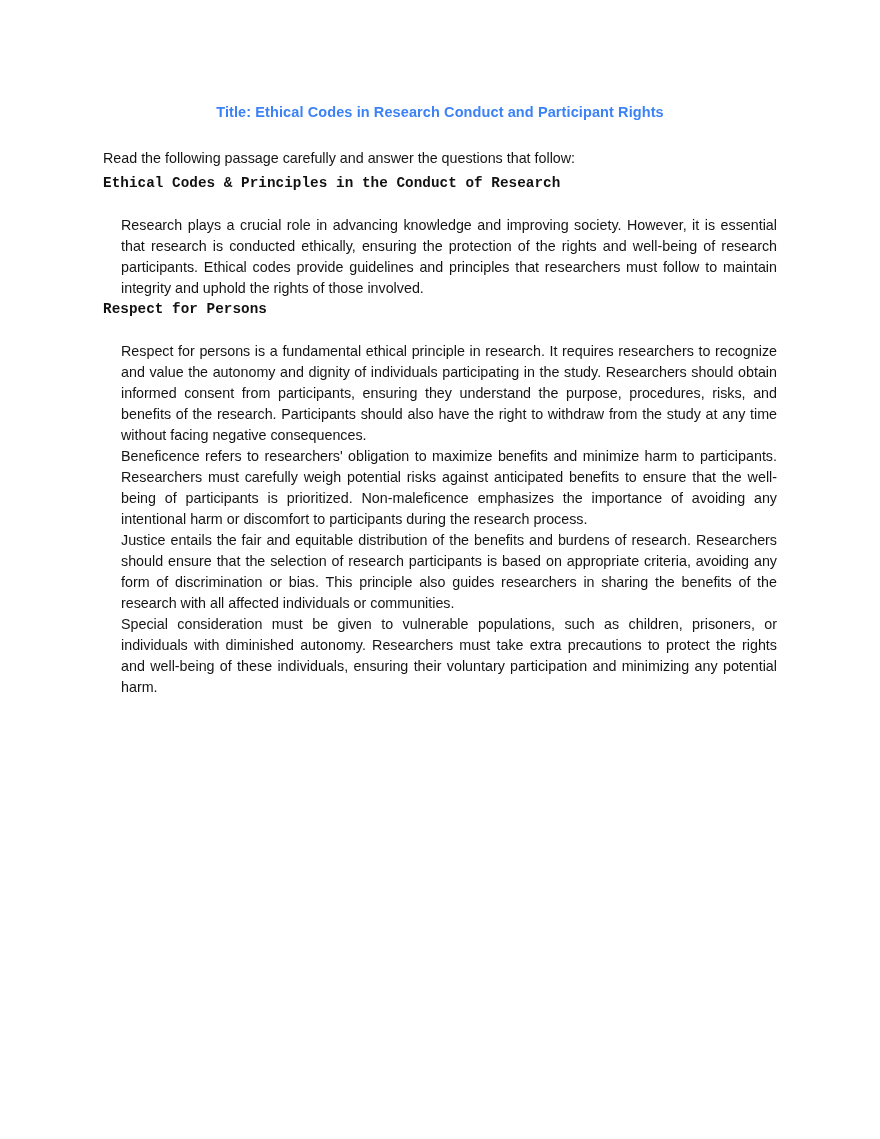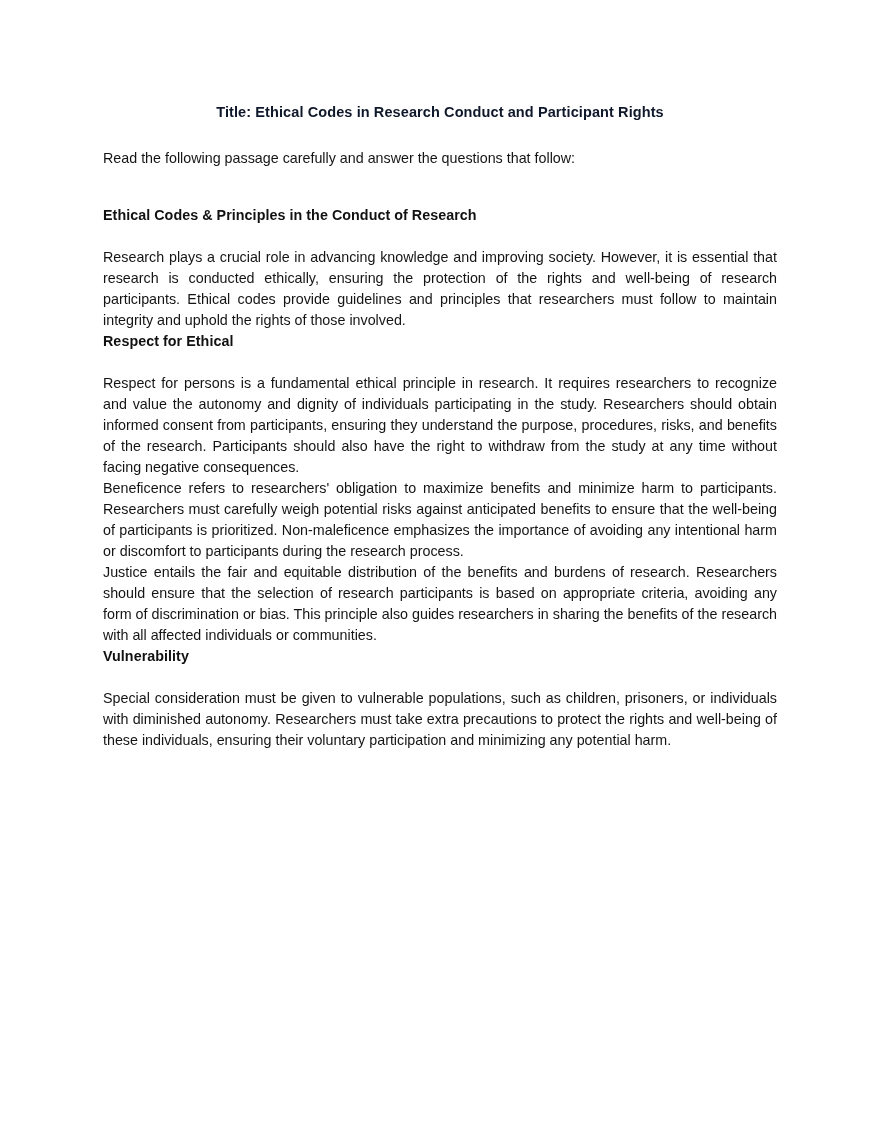--- a/index.html
+++ b/index.html
@@ -19,57 +19,58 @@
   .content {
     position: absolute;
     left: 103px;
     top: 103px;
     width: 674px;
   }
   .doc-title {
     font-family: "Liberation Sans", sans-serif;
     font-size: 14.5px;
     font-weight: bold;
-    color: #0f172a;
+    color: #3b82f6;
     text-align: center;
     line-height: 19px;
     margin: 0 0 26px 0;
     letter-spacing: 0.1px;
   }
   .instruction {
     font-family: "Liberation Sans", sans-serif;
     font-size: 14.3px;
     font-weight: normal;
     color: #141414;
     line-height: 21px;
     text-align: left;
-    margin: 0 0 36px 0;
+    margin: 0 0 4px 0;
   }
   .section-heading {
-    font-family: Liberation Sans, sans-serif;
+    font-family: Liberation Mono, monospace;
     font-size: 14.3px;
     font-weight: bold;
     color: #111111;
     line-height: 21px;
     text-align: left;
     margin: 0 0 21px 0;
     letter-spacing: 0.05px;
   }
   .body-para {
     font-family: "Liberation Sans", sans-serif;
     font-size: 14.3px;
     font-weight: normal;
     color: #141414;
     line-height: 21px;
     text-align: justify;
     text-justify: inter-word;
     margin: 0 0 21px 0;
   }
   .body-para:last-child {
     margin-bottom: 0;
+    margin-left: 18px;
   }
   .section-block {
     margin: 0;
   }
 </style>
 </head>
 <body>
 
 <div class="page">
   <div class="content">
@@ -77,31 +78,30 @@
     <h1 class="doc-title">Title: Ethical Codes in Research Conduct and Participant Rights</h1>
 
     <p class="instruction">Read the following passage carefully and answer the questions that follow:</p>
 
     <div class="section-block">
       <h2 class="section-heading">Ethical Codes &amp; Principles in the Conduct of Research</h2>
       <p class="body-para">Research plays a crucial role in advancing knowledge and improving society. However, it is essential that research is conducted ethically, ensuring the protection of the rights and well-being of research participants. Ethical codes provide guidelines and principles that researchers must follow to maintain integrity and uphold the rights of those involved.</p>
     </div>
 
     <div class="section-block">
-      <h2 class="section-heading">Respect for Ethical</h2>
+      <h2 class="section-heading">Respect for Persons</h2>
       <p class="body-para">Respect for persons is a fundamental ethical principle in research. It requires researchers to recognize and value the autonomy and dignity of individuals participating in the study. Researchers should obtain informed consent from participants, ensuring they understand the purpose, procedures, risks, and benefits of the research. Participants should also have the right to withdraw from the study at any time without facing negative consequences.</p>
     </div>
 
     <div class="section-block">
       <p class="body-para">Beneficence refers to researchers' obligation to maximize benefits and minimize harm to participants. Researchers must carefully weigh potential risks against anticipated benefits to ensure that the well-being of participants is prioritized. Non-maleficence emphasizes the importance of avoiding any intentional harm or discomfort to participants during the research process.</p>
     </div>
 
     <div class="section-block">
       <p class="body-para">Justice entails the fair and equitable distribution of the benefits and burdens of research. Researchers should ensure that the selection of research participants is based on appropriate criteria, avoiding any form of discrimination or bias. This principle also guides researchers in sharing the benefits of the research with all affected individuals or communities.</p>
     </div>
 
     <div class="section-block">
-      <h2 class="section-heading">Vulnerability</h2>
       <p class="body-para">Special consideration must be given to vulnerable populations, such as children, prisoners, or individuals with diminished autonomy. Researchers must take extra precautions to protect the rights and well-being of these individuals, ensuring their voluntary participation and minimizing any potential harm.</p>
     </div>
 
   </div>
 </div>
 
 </body></html>

